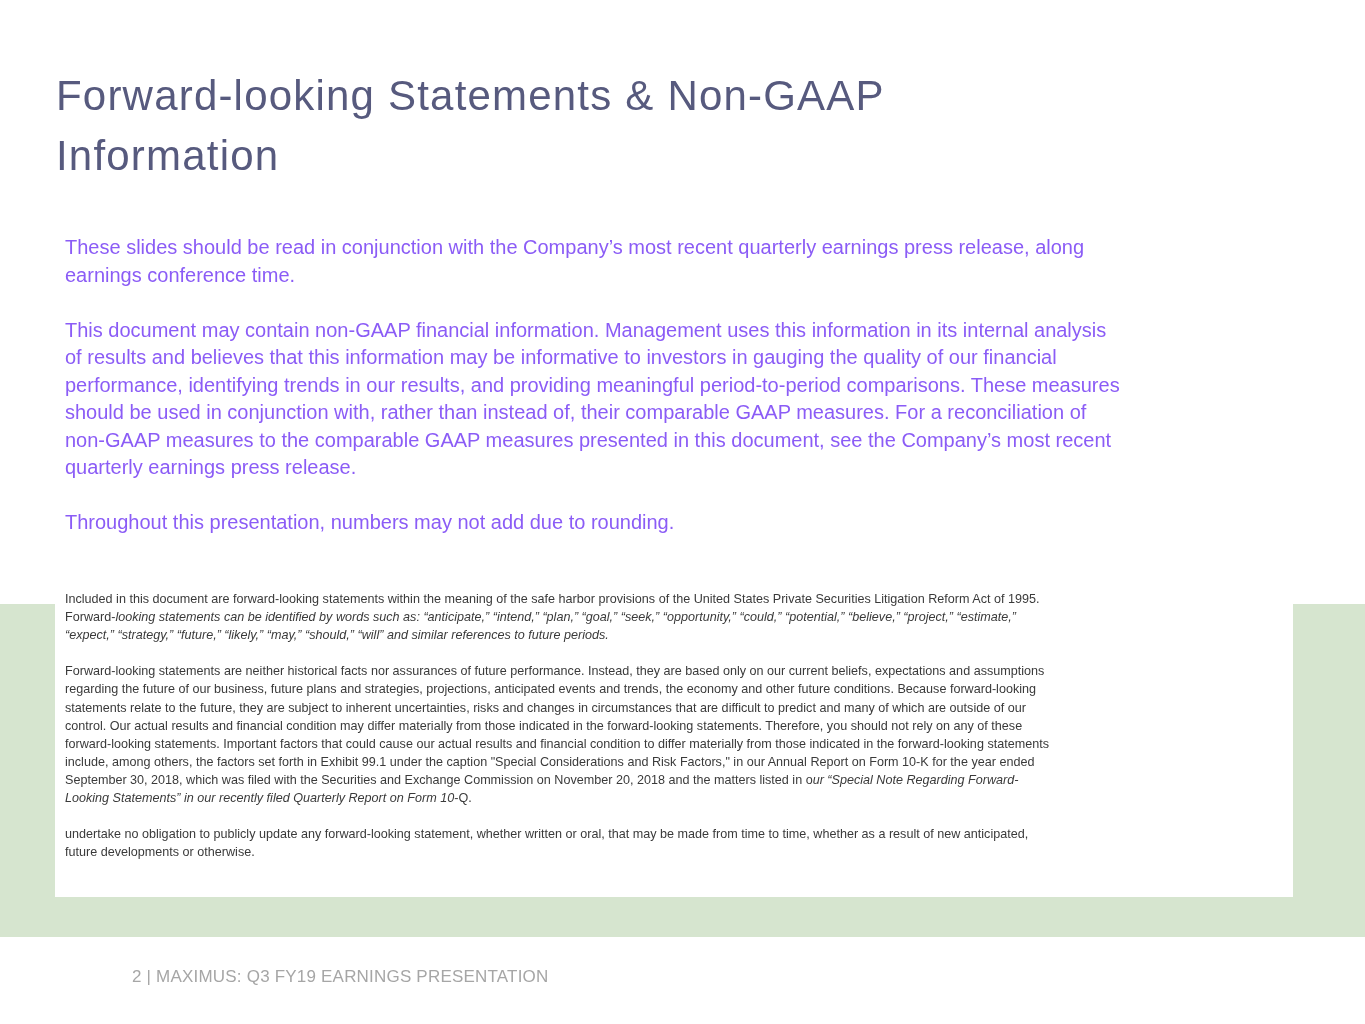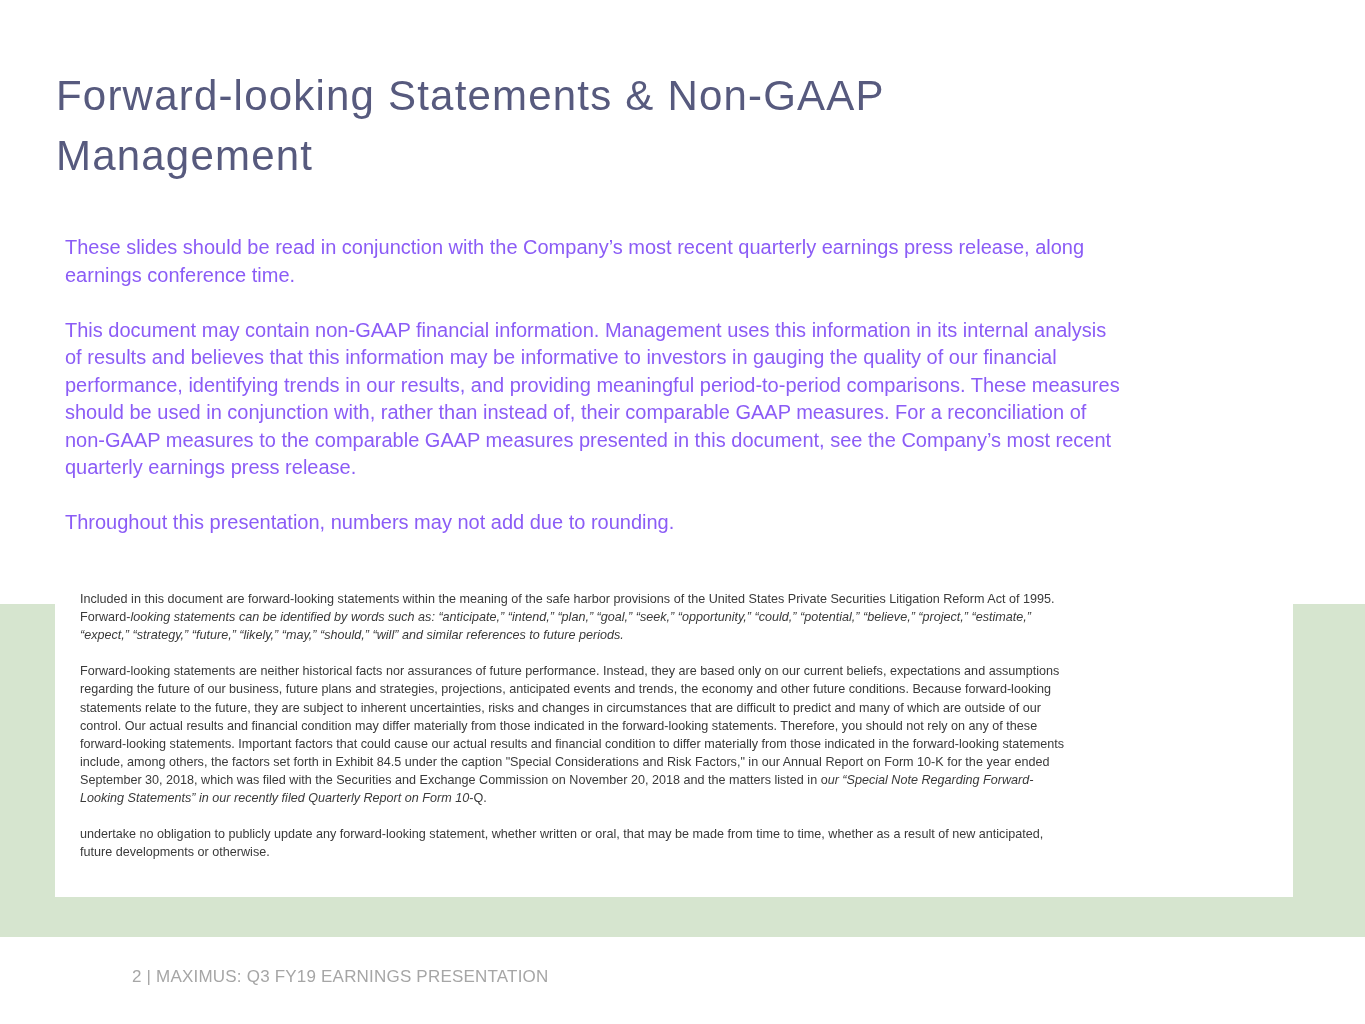--- a/index.html
+++ b/index.html
@@ -26,33 +26,33 @@
     }
     .white-box {
       position: absolute; left: 55px; top: 580px; width: 1238px; height: 317px;
       background: #ffffff;
     }
     .legal {
       position: absolute; left: 65px; top: 590px; width: 1220px;
       font-size: 12.6px; line-height: 18.1px; color: #3a3a3a;
     }
     .legal .para { margin: 0 0 18.1px 0; }
-    .legal .line { display: block; white-space: nowrap; margin-left: 15px; }
+    .legal .line { display: block; white-space: nowrap; }
     .legal i { font-style: italic; }
     .footer {
       position: absolute; left: 132px; top: 967px;
       font-size: 17px; color: #a6a6a6; white-space: nowrap; letter-spacing: 0.2px;
     }
   </style>
 </head>
 <body>
 
 <h1 class="title">
   <span class="line">Forward-looking Statements &amp; Non-GAAP</span>
-  <span class="line">Management</span>
+  <span class="line">Information</span>
 </h1>
 
 <div class="body-text">
   <p class="para">
     <span class="line">These slides should be read in conjunction with the Company’s most recent quarterly earnings press release, along</span>
     <span class="line">earnings conference time.</span>
   </p>
   <p class="para">
     <span class="line">This document may contain non-GAAP financial information. Management uses this information in its internal analysis</span>
     <span class="line">of results and believes that this information may be informative to investors in gauging the quality of our financial</span>
@@ -74,21 +74,21 @@
     <span class="line">Included in this document are forward-looking statements within the meaning of the safe harbor provisions of the United States Private Securities Litigation Reform Act of 1995.</span>
     <span class="line"><span>Forward-</span><i>looking statements can be identified by words such as: “anticipate,” “intend,” “plan,” “goal,” “seek,” “opportunity,” “could,” “potential,” “believe,” “project,” “estimate,”</i></span>
     <span class="line"><i>“expect,” “strategy,” “future,” “likely,” “may,” “should,” “will” and similar references to future periods.</i></span>
   </p>
   <p class="para">
     <span class="line">Forward-looking statements are neither historical facts nor assurances of future performance. Instead, they are based only on our current beliefs, expectations and assumptions</span>
     <span class="line">regarding the future of our business, future plans and strategies, projections, anticipated events and trends, the economy and other future conditions. Because forward-looking</span>
     <span class="line">statements relate to the future, they are subject to inherent uncertainties, risks and changes in circumstances that are difficult to predict and many of which are outside of our</span>
     <span class="line">control. Our actual results and financial condition may differ materially from those indicated in the forward-looking statements. Therefore, you should not rely on any of these</span>
     <span class="line">forward-looking statements. Important factors that could cause our actual results and financial condition to differ materially from those indicated in the forward-looking statements</span>
-    <span class="line">include, among others, the factors set forth in Exhibit 84.5 under the caption "Special Considerations and Risk Factors," in our Annual Report on Form 10-K for the year ended</span>
+    <span class="line">include, among others, the factors set forth in Exhibit 99.1 under the caption "Special Considerations and Risk Factors," in our Annual Report on Form 10-K for the year ended</span>
     <span class="line"><span>September 30, 2018, which was filed with the Securities and Exchange Commission on November 20, 2018 and the matters listed in o</span><i>ur “Special Note Regarding Forward-</i></span>
     <span class="line"><i>Looking Statements” in our recently filed Quarterly Report on Form 10</i><span>-Q.</span></span>
   </p>
   <p class="para">
     <span class="line">undertake no obligation to publicly update any forward-looking statement, whether written or oral, that may be made from time to time, whether as a result of new anticipated,</span>
     <span class="line">future developments or otherwise.</span>
   </p>
 </div>
 
 <div class="footer">2 | MAXIMUS: Q3 FY19 EARNINGS PRESENTATION</div>

